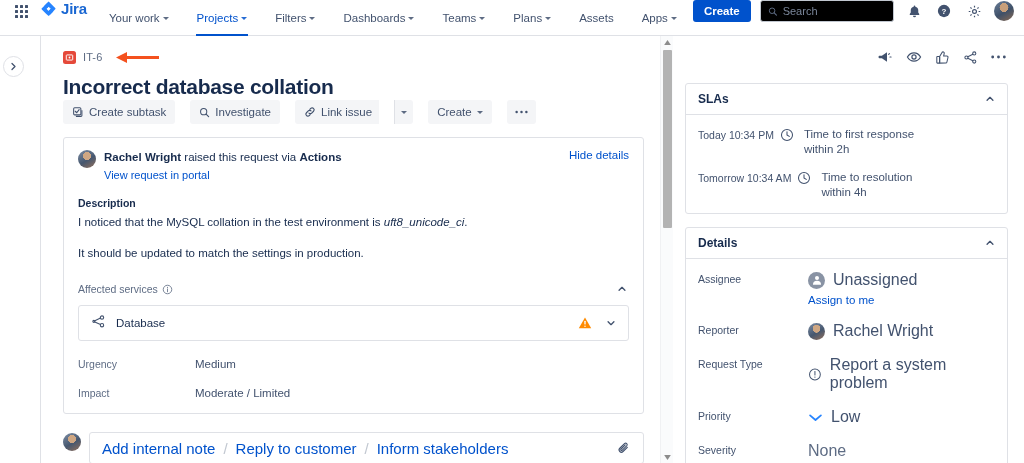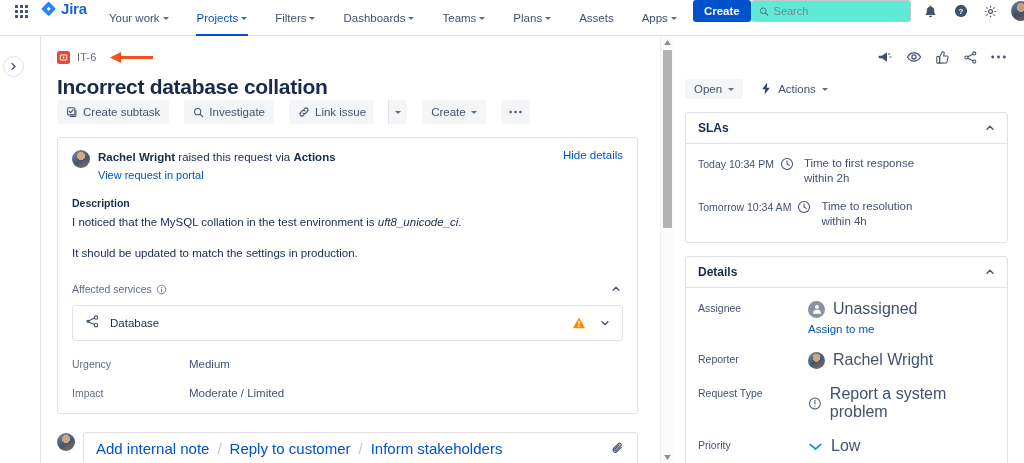--- a/index.html
+++ b/index.html
@@ -49,22 +49,22 @@
     width: 0; height: 0; border-left: 3.2px solid transparent; border-right: 3.2px solid transparent;
     border-top: 3.6px solid currentColor; display: inline-block; margin-top: 1px; opacity: .85;
   }
   .create-btn {
     background: #0052cc; color: #fff; font-size: 11.5px; font-weight: 600;
     padding: 5px 11px; border-radius: 3px; margin-left: 8px; cursor: pointer; border: none;
     font-family: inherit;
   }
   .nav-right { margin-left: auto; display: flex; align-items: center; gap: 10px; }
   .searchbox {
-    width: 160px; height: 22px; border: 1px solid #c1c7d0; border-radius: 3px;
-    display: flex; align-items: center; gap: 5px; padding: 0 7px; background: #5eead4;
+    width: 134px; height: 22px; border: 1px solid #c1c7d0; border-radius: 3px;
+    display: flex; align-items: center; gap: 5px; padding: 0 7px; background: #000000;
   }
   .searchbox input {
     border: none; outline: none; font-size: 11px; color: #5e6c84; width: 100%;
     font-family: inherit; background: transparent;
   }
   .searchbox input::placeholder { color: #7a869a; }
   .nav-icon { width: 20px; height: 20px; display: flex; align-items: center; justify-content: center; cursor: pointer; color: #42526e; }
   .nav-avatar {
     width: 20px; height: 20px; border-radius: 50%; flex: none; cursor: pointer;
     background: radial-gradient(circle at 50% 32%, #c89f7a 0 26%, transparent 27%),
@@ -78,21 +78,21 @@
     position: absolute; left: 40px; top: 0; bottom: 0; width: 1px; background: #dfe1e6;
   }
   .rail-toggle {
     position: absolute; left: 3px; top: 20px; width: 21px; height: 21px; border-radius: 50%;
     background: #fff; border: 1px solid #dfe1e6; display: flex; align-items: center; justify-content: center;
     cursor: pointer; z-index: 5; color: #42526e;
   }
 
   
   .main {
-    position: absolute; left: 37px; top: 0; width: 619px; height: 427px;
+    position: absolute; left: 43px; top: 0; width: 619px; height: 427px;
     padding: 12px 18px 16px 20px; overflow: hidden;
   }
   .issuekey-row { display: flex; align-items: center; gap: 7px; height: 18px; }
   .issue-type-icon {
     width: 13px; height: 13px; border-radius: 2.5px; background: #e5493a;
     display: flex; align-items: center; justify-content: center; flex: none;
   }
   .issuekey {
     font-size: 11px; color: #5e6c84; cursor: pointer; letter-spacing: .1px;
   }
@@ -522,33 +522,20 @@
       </span>
       <span class="side-icon">
         <svg width="15" height="4" viewBox="0 0 18 4" fill="#42526e">
           <circle cx="2" cy="2" r="1.7"></circle>
             <circle cx="9" cy="2" r="1.7"></circle>
             <circle cx="16" cy="2" r="1.7"></circle>
         </svg>
       </span>
     </div>
 
-    <div class="status-row">
-      <div class="status-chip">
-        <span>Open</span>
-        <i class="caret"></i>
-      </div>
-      <div class="actions-chip">
-        <svg width="12" height="13" viewBox="0 0 14 16" fill="#344563">
-          <polygon points="8.6,0.5 2.2,9 6.1,9 5.2,15.5 11.8,7 7.8,7"></polygon>
-        </svg>
-        <span>Actions</span>
-        <i class="caret"></i>
-      </div>
-    </div>
 
     <div class="panel">
       <div class="panel-head">
         <span class="panel-title">SLAs</span>
         <span class="panel-chev">
           <svg width="10" height="10" viewBox="0 0 12 12" fill="none" stroke="#42526e" stroke-width="1.6" stroke-linecap="round" stroke-linejoin="round">
             <polyline points="2.5,7.5 6,4 9.5,7.5"></polyline>
           </svg>
         </span>
       </div>

